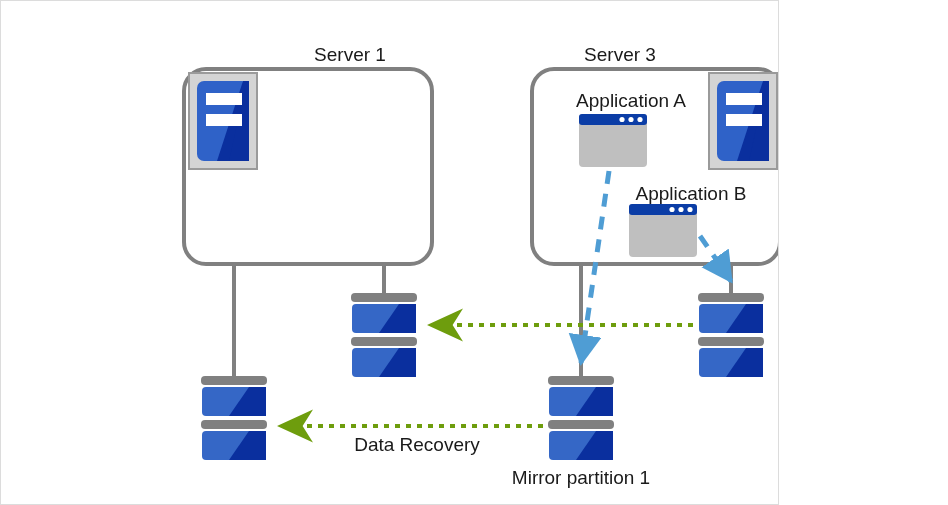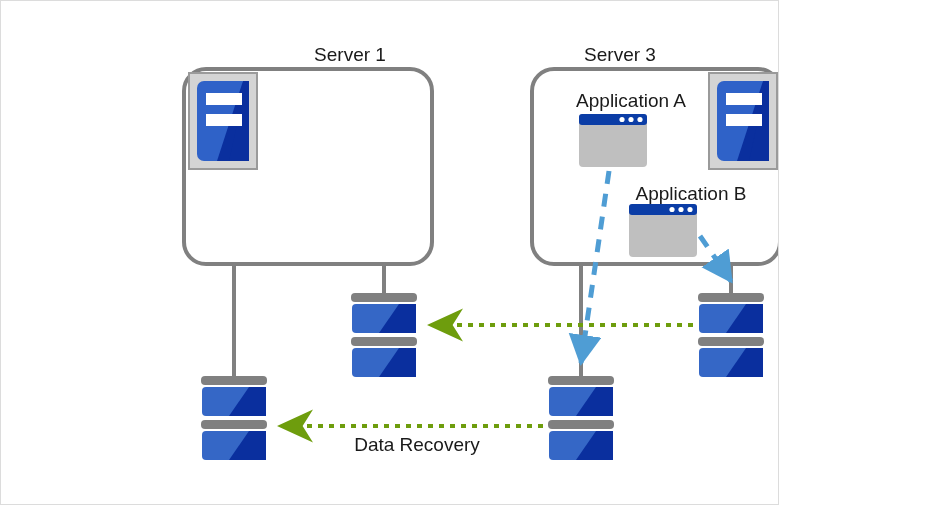--- a/index.html
+++ b/index.html
@@ -150,17 +150,18 @@
   </svg>
 
   <div class="label center" style="left:349px; top:44px;">Server 1</div>
 
   <div class="label center" style="left:619px; top:44px;">Server 3</div>
 
   <div class="label center" style="left:690px; top:183px;">Application B</div>
 
   <div class="label center" style="left:630px; top:90px;">Application A</div>
 
+  <div class="label center" style="left:580px; top:467px;">Mirror partition 1</div>
 
 
   <div class="label center" style="left:416px; top:434px;">Data Recovery</div>
 
 </div>
 
 </body></html>

